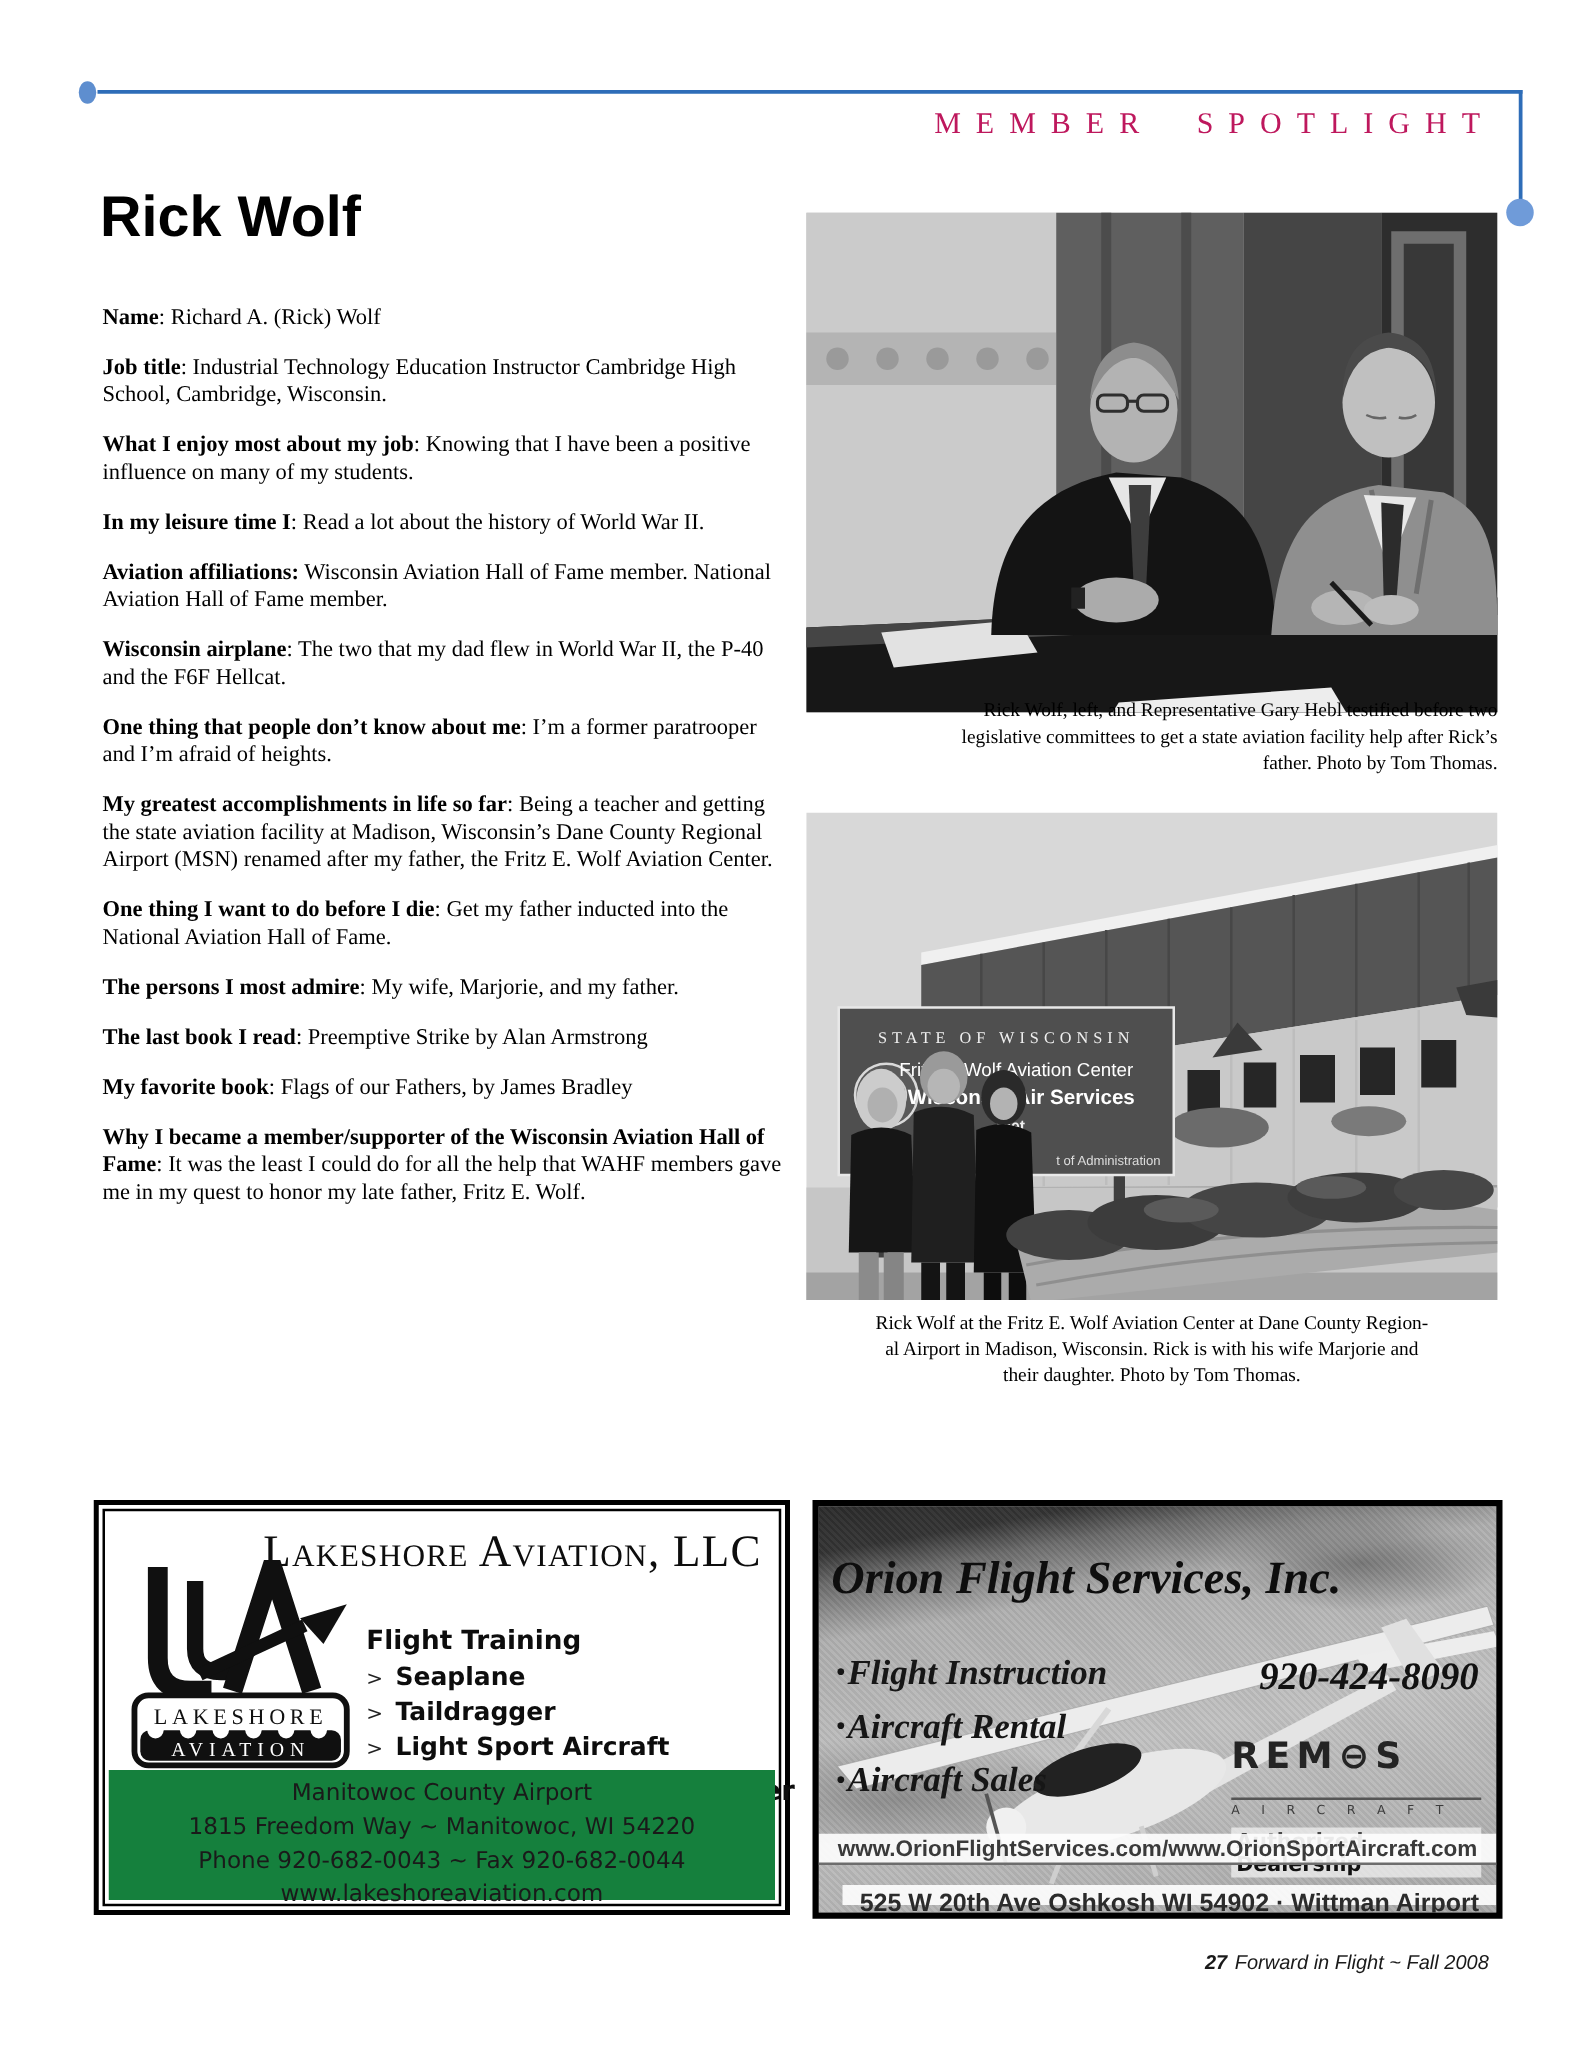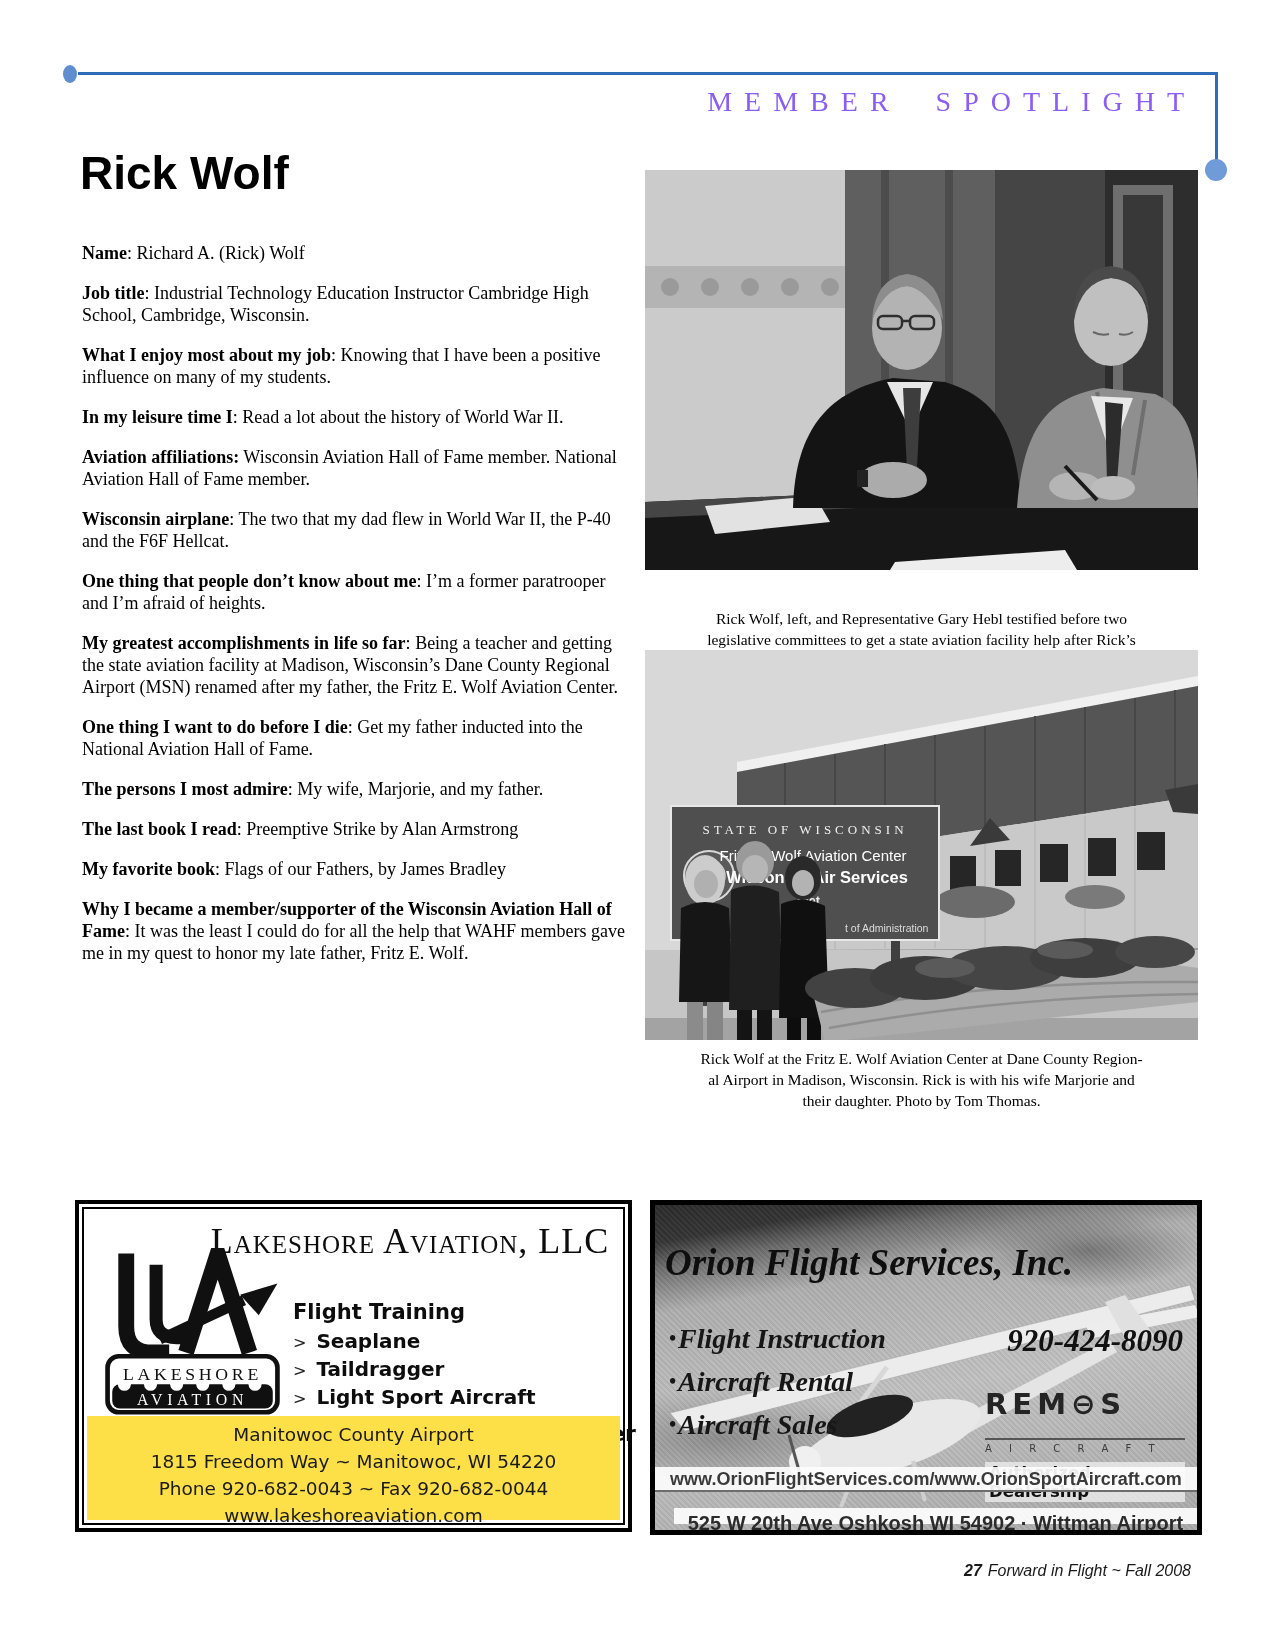--- a/index.html
+++ b/index.html
@@ -9,36 +9,36 @@
     background:#ffffff; color:#000;
     font-family:"Liberation Serif", serif;
   }
   
   .rule-h { position:absolute; left:78px; top:72px; width:1140px; height:3px; background:#2e6db8; }
   .rule-v { position:absolute; left:1215px; top:72px; width:3px; height:92px; background:#2e6db8; }
   .rule-dot-left { position:absolute; left:63px; top:65px; width:14px; height:18px; border-radius:50%; background:#5e8ecf; }
   .rule-dot-right { position:absolute; left:1205px; top:159px; width:22px; height:22px; border-radius:50%; background:#6f9bd9; }
   .member-spotlight {
     position:absolute; top:86px; left:0; width:1196px; text-align:right;
-    font-family:"Liberation Serif", serif; font-size:28px; color:#8b5cf6;
+    font-family:"Liberation Serif", serif; font-size:24px; color:#be185d;
     letter-spacing:12px; word-spacing:16px; white-space:nowrap;
   }
   
   .article-title {
     position:absolute; left:80px; top:146px;
     font-family:"Liberation Sans", sans-serif; font-weight:bold; font-size:46px; letter-spacing:0px;
   }
   .profile { position:absolute; left:82px; top:242px; width:545px; font-size:18px; line-height:22px; }
   .profile p { margin:0 0 18px 0; }
   .profile b { font-weight:bold; }
   
   .photo1 { position:absolute; left:645px; top:170px; width:553px; height:400px; }
   .photo2 { position:absolute; left:645px; top:650px; width:553px; height:390px; }
   .caption { position:absolute; left:645px; width:553px; text-align:center; font-size:15.5px; line-height:21px; }
-  .caption1 { top:608px; }
+  .caption1 { top:558px;text-align:right; }
   .caption2 { top:1048px; }
   .caption div { white-space:nowrap; }
   
   .ad-lakeshore {
     position:absolute; left:75px; top:1200px; width:557px; height:332px;
     background:#fff; border:4px solid #000;
     box-shadow: inset 0 0 0 3px #fff, inset 0 0 0 5px #000;
   }
   .lk-title {
     position:absolute; left:125px; right:12px; top:16px; text-align:center;
@@ -46,21 +46,21 @@
     font-size:36px; letter-spacing:1px; color:#0d0d0d; white-space:nowrap;
   }
   .lk-logo { position:absolute; left:16px; top:44px; }
   .lk-list { position:absolute; left:214px; top:56px; font-family:"DejaVu Sans", sans-serif; color:#0d0d0d;margin-top:40px; }
   .lk-list .lk-head { font-size:21px; font-weight:bold; margin-bottom:4px; }
   .lk-item { font-size:20px; font-weight:bold; line-height:26px; }
   .lk-item .lk-bullet { font-weight:normal; font-size:16px; margin-right:10px; color:#222; }
   .lk-center { font-size:22px; font-weight:bold; margin-top:9px; white-space:nowrap; }
   .lk-addr {
     position:absolute; left:8px; right:8px; top:212px; bottom:8px;
-    background:#fde047; text-align:center; padding-top:5px;
+    background:#15803d; text-align:center; padding-top:5px;
     font-family:"DejaVu Sans", sans-serif; font-size:18.5px; line-height:27px; color:#1a1a1a;
   }
   
   .ad-orion {
     position:absolute; left:650px; top:1200px; width:552px; height:335px;
     border:5px solid #000; overflow:hidden;
     background:
       radial-gradient(ellipse 160px 55px at 80% 14%, #777777 0%, rgba(119,119,119,0) 70%),
       radial-gradient(ellipse 240px 70px at 12% 72%, #8d8d8d 0%, rgba(141,141,141,0) 70%),
       linear-gradient(170deg, #2b2b2b 0%, #343434 9%, #6c6c6c 15%, #b0b0b0 26%, #c2c2c2 55%, #aaaaaa 100%);

